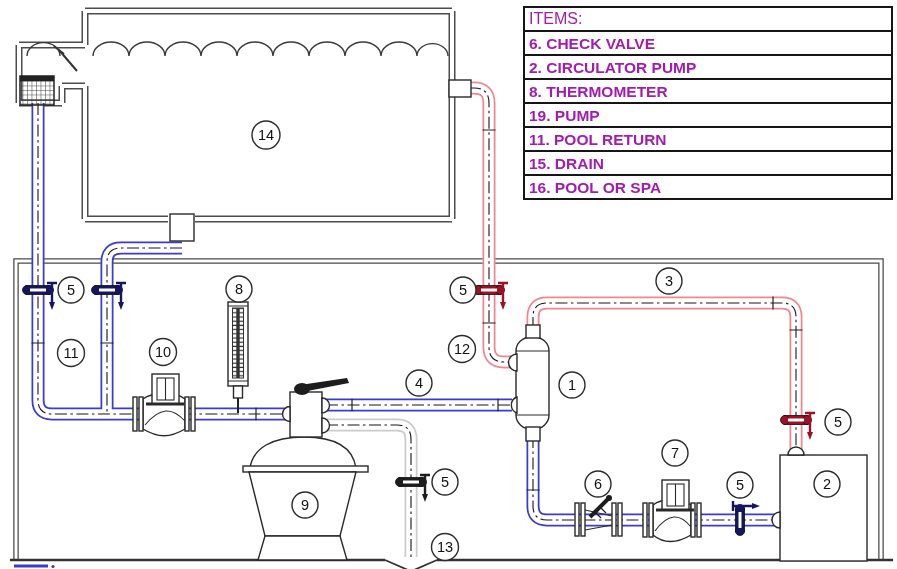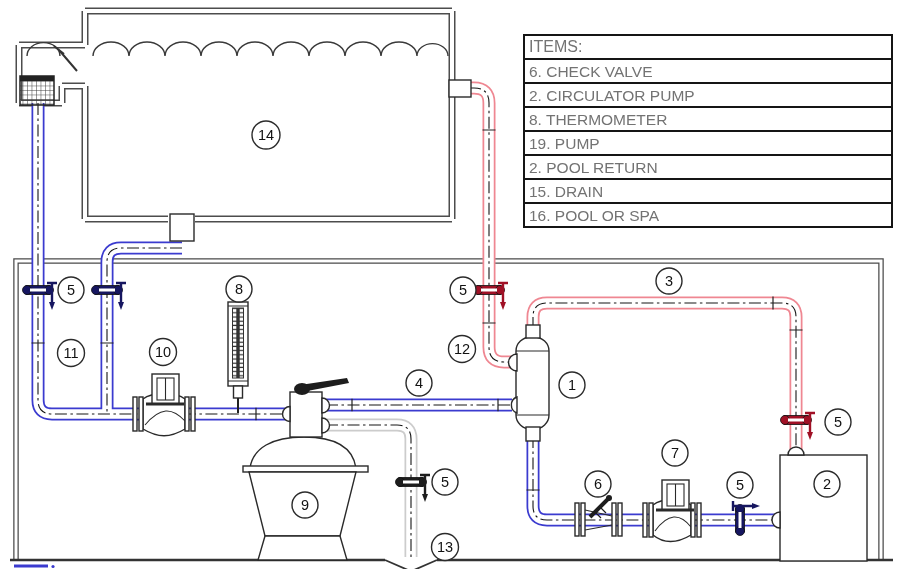--- a/index.html
+++ b/index.html
@@ -29,30 +29,30 @@
   .svb{fill:currentColor;stroke:#111;stroke-width:.8px;}
   .svs{stroke:currentColor;stroke-width:2.4px;fill:none;}
   .svt{fill:currentColor;}
 
   
   .co circle{fill:#fff;stroke:#2b2b2b;stroke-width:1.4px;}
   .co text{font:14.5px "Liberation Sans",sans-serif;fill:#111;text-anchor:middle;}
 
   
   .legend{position:absolute;left:523px;top:6px;width:366px;border:2px solid #151515;
-          background:#fff;color:#737373;margin-top:28px;}
+          background:#fff;color:#a21caf;}
   .lg-title{height:22px;line-height:21px;border-bottom:2px solid #151515;
             font-size:16px;padding-left:4px;}
   .lg-cols{display:flex;}
   .lg-left{width:188px;border-right:2px solid #151515;}
   .lg-right{flex:1;}
   .lgcell{font-size:15.5px;line-height:23px;padding:0 2px 0 4px;
           border-bottom:2px solid #151515;overflow:hidden;}
   .lgcell:last-child{border-bottom:none;}
-  .h2{height:47px;}  .h1{height:22px;}
+  .h2{height:47px;}  .h1{height:22px;font-weight:bold;}
 </style>
 </head>
 <body>
 
 <div id="stage">
 
 <svg id="diagram" width="897" height="569" viewBox="0 0 897 569">
   <defs>
     <pattern id="grid" width="4.5" height="4.5" patternUnits="userSpaceOnUse">
       <path d="M0,0H4.5M0,0V4.5" stroke="#3a3a3a" stroke-width="1" fill="none"></path>
@@ -307,20 +307,20 @@
 </svg>
 
 <div class="legend">
   <div class="lg-title">ITEMS:</div>
   <div class="lg-cols">
     <div class="lg-right">
       <div class="lgcell h1">6. CHECK VALVE</div>
       <div class="lgcell h1">2. CIRCULATOR PUMP</div>
       <div class="lgcell h1">8. THERMOMETER</div>
       <div class="lgcell h1">19. PUMP</div>
-      <div class="lgcell h1">2. POOL RETURN</div>
+      <div class="lgcell h1">11. POOL RETURN</div>
       <div class="lgcell h1">15. DRAIN</div>
       <div class="lgcell h1">16. POOL OR SPA</div>
     </div>
   </div>
 </div>
 
 </div>
 
 </body></html>

